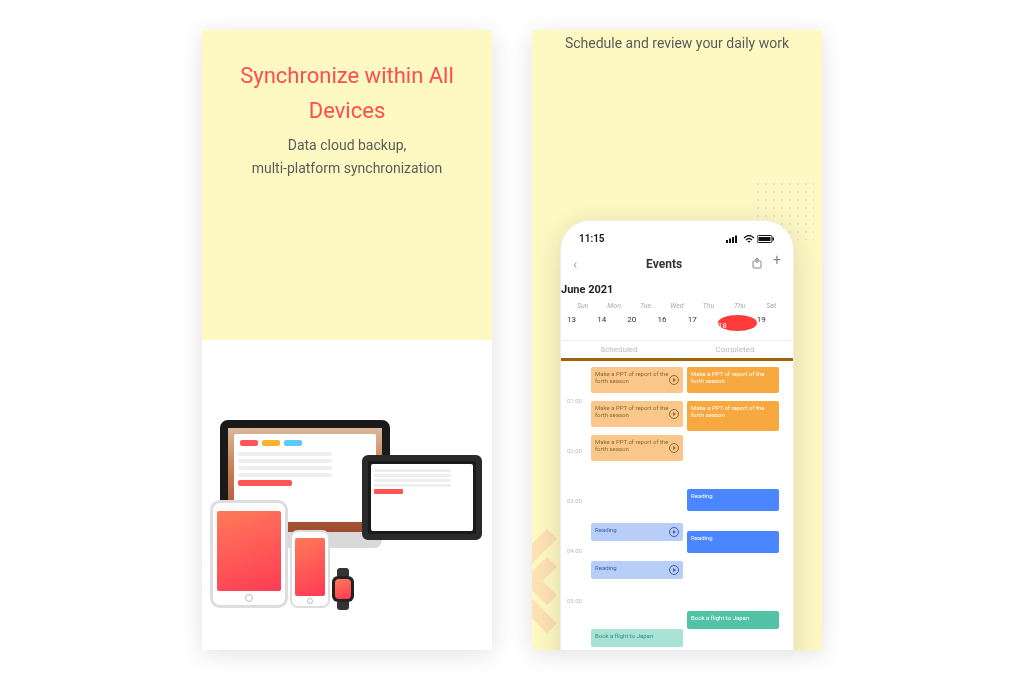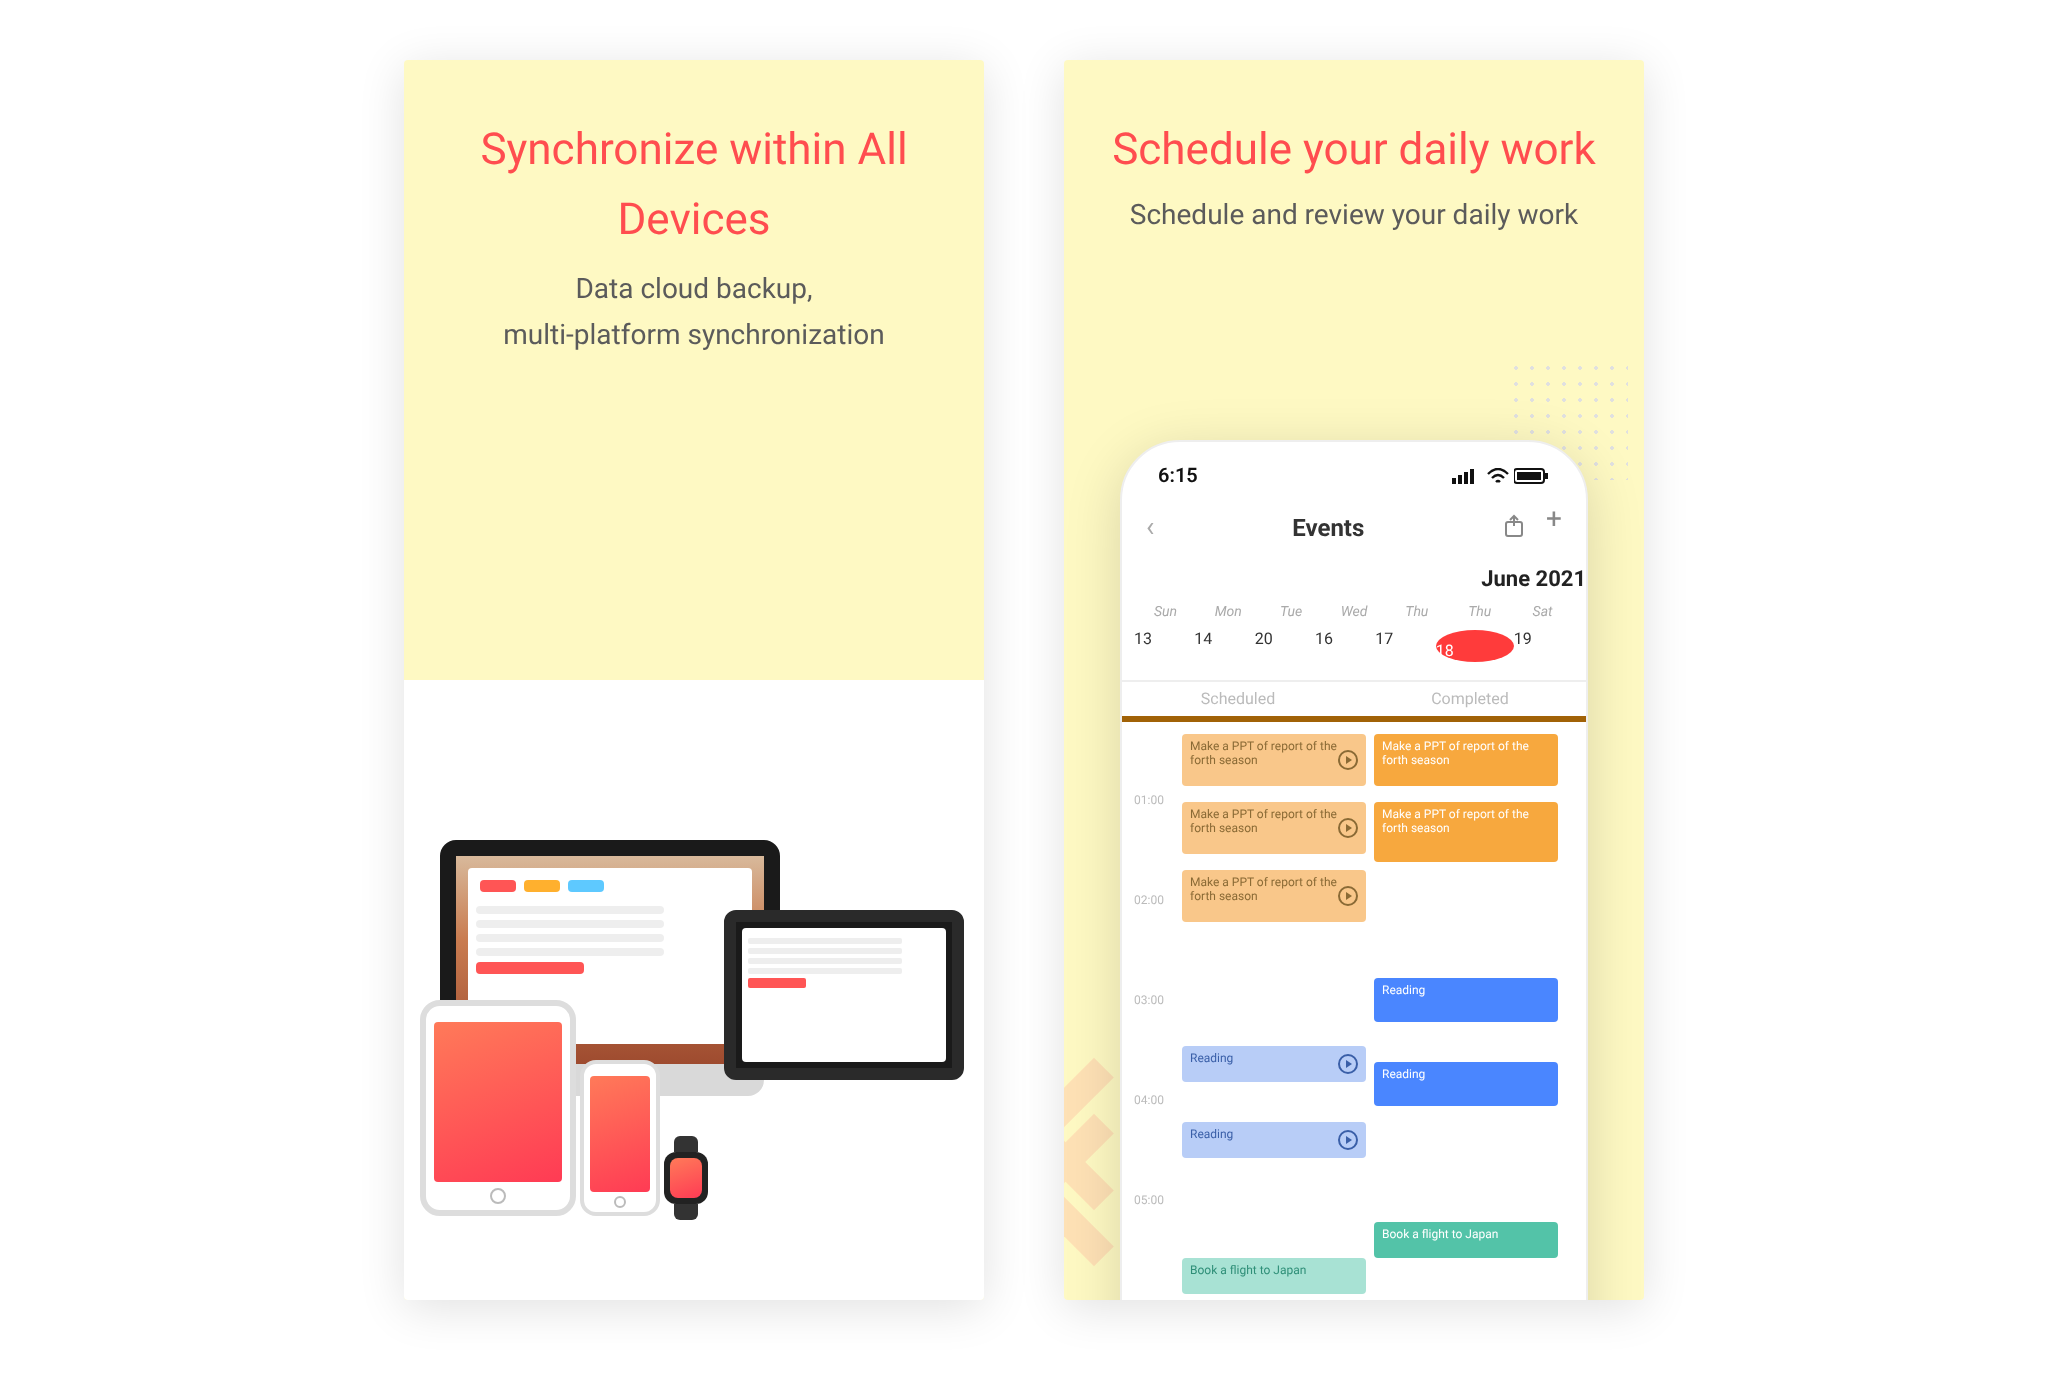--- a/index.html
+++ b/index.html
@@ -111,21 +111,21 @@
     box-shadow: 0 6px 28px rgba(0,0,0,0.15);
     overflow:hidden;
     border: 1px solid #eee;
   }
   .statusbar{display:flex;justify-content:space-between;align-items:center;padding:12px 18px 4px;font-size:10px;font-weight:600;color:#111;}
   .statusbar svg{display:inline-block;vertical-align:middle;}
   .navrow{display:flex;align-items:center;justify-content:space-between;padding:6px 12px;color:#333;}
   .nav-title{font-size:12px;font-weight:700;}
   .nav-icons{display:flex;gap:10px;color:#888;}
   .nav-back{color:#aaa;font-size:14px;}
-  .month-label{font-size:11px;font-weight:700;text-align:right;padding-top:4px;color:#222;}
+  .month-label{font-size:11px;font-weight:700;text-align:left;padding-top:4px;color:#222;}
   .weekdays{display:grid;grid-template-columns:repeat(7,1fr);font-size:7px;color:#aaa;text-align:center;padding:6px 6px 0;font-style:italic;}
   .days{display:grid;grid-template-columns:repeat(7,1fr);font-size:8px;color:#333;text-align:left;padding:2px 6px 6px;}
   .days span{padding:3px 0;}
   .day-selected{background:#ff3b3b;color:#fff;border-radius:50%;width:39px;height:16px;line-height:16px;display:inline-block;margin:0 auto;}
   .tabs{display:flex;font-size:8px;color:#bbb;border-top:1px solid #eee;border-bottom:3px solid #a16207;}
   .tabs div{flex:1;text-align:center;padding:4px 0;}
   .schedule{position:relative;font-size:6px;color:#aaa;height:330px;overflow:hidden;}
   .timeslot{position:absolute;left:6px;font-size:6px;color:#bbb;}
   .evs-wrap{position:absolute;left:30px;right:6px;top:0;bottom:0;}
   .ev{position:absolute;border-radius:2px;padding:3px 4px;font-size:6px;color:#fff;line-height:1.2;overflow:hidden;}
@@ -179,29 +179,28 @@
       <div class="phone-screen"></div>
         <div class="phone-home"></div>
     </div>
     <div class="watch">
       <div class="watch-face"></div>
     </div>
   </div>
 </div>
 
 <div class="card">
-  <h2 class="card-title" style="padding-top:28px;padding-bottom:2px;">Schedule your daily work</h2>
   <div class="card-sub">Schedule and review your daily work</div>
 
   <div class="deco-dots"></div>
   <div class="chevron-deco"></div>
 
   <div class="iphone">
     <div class="statusbar">
-      <span>6:15</span>
+      <span>11:15</span>
       <span>
         <svg width="14" height="8" viewBox="0 0 14 8">
             <rect x="0" y="5" width="2" height="3" fill="#111"></rect>
             <rect x="3" y="3.5" width="2" height="4.5" fill="#111"></rect>
             <rect x="6" y="2" width="2" height="6" fill="#111"></rect>
             <rect x="9" y="0.5" width="2" height="7.5" fill="#111"></rect>
           </svg>
         <svg width="12" height="8" viewBox="0 0 12 8">
             <path d="M1 3 Q6 -2 11 3 M3 5 Q6 2 9 5 M5 7 Q6 6 7 7" stroke="#111" stroke-width="1.2" fill="none"></path>
           </svg>

